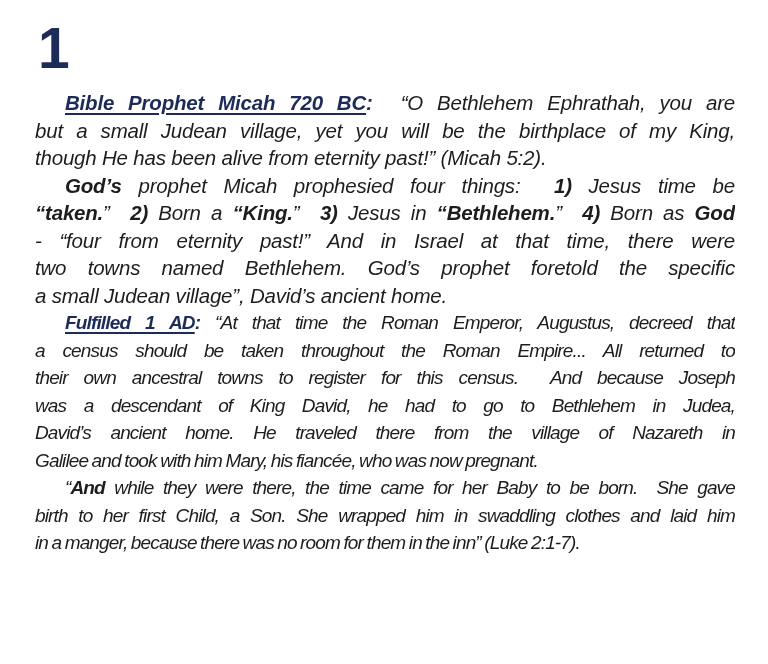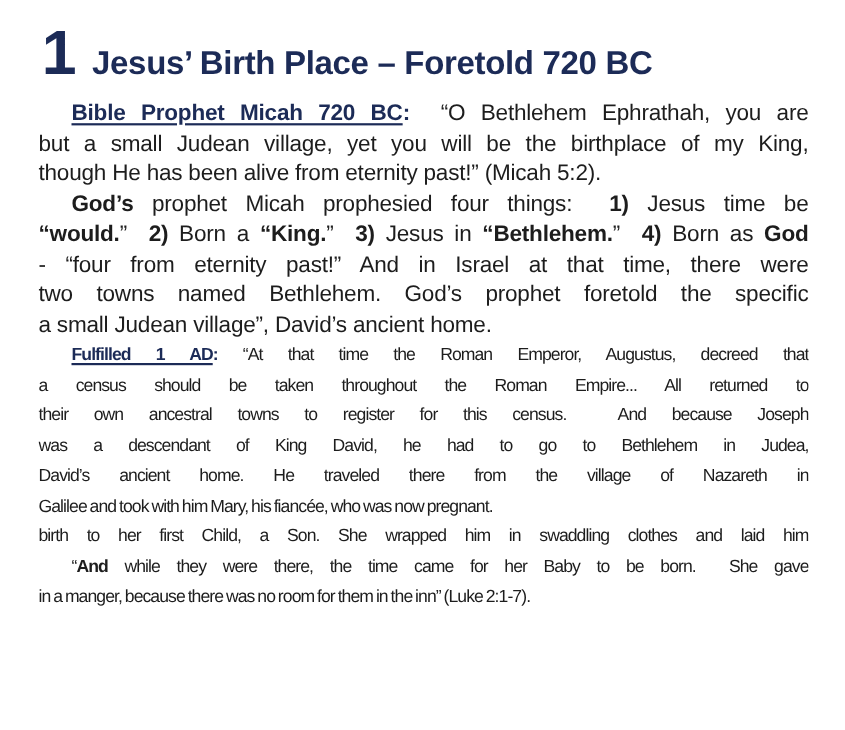--- a/index.html
+++ b/index.html
@@ -30,76 +30,76 @@
   }
   .title-text{
     font-size:30px;
     font-weight:bold;
     margin-left:15px;
     letter-spacing:-0.3px;
   }
   .doc{
     width:700px;
     margin-left:35px;
+    font-style:italic;
   }
   .para{margin:0;padding:0;}
   .line{
     width:700px;
     box-sizing:border-box;
     line-height:27.5px;
     font-size:20.5px;
     letter-spacing:-0.2px;
     color:#1d1d1d;
     text-align:justify;
     text-align-last:justify;
     overflow:hidden;
     white-space:normal;
   }
   .line.indent{padding-left:30px;}
   .line.last{text-align-last:left;}
   .para.condensed .line{
-    font-size:16px;
+    font-size:19px;
     letter-spacing:-0.85px;
     word-spacing:-1px;
   }
   .b{font-weight:bold;}
   .u{
     text-decoration:underline;
     text-decoration-thickness:2px;
     text-underline-offset:3px;
   }
 </style>
 </head>
 <body>
 
 <div class="page">
   <div class="title-row">
     <span class="title-number" style="color: rgb(28, 43, 87);">1</span>
-    <span class="title-text" style="color: rgb(28, 43, 87);">Jesus’ Birth Place – Foretold 720 BC</span>
   </div>
   <div class="doc">
       <div class="para normal">
         <div class="line indent"><span class="b u navy" style="color: rgb(28, 43, 87);">Bible Prophet Micah 720 BC</span><span class="b navy" style="color: rgb(28, 43, 87);">:</span><span> &nbsp;“O Bethlehem Ephrathah, you are</span></div>
         <div class="line"><span>but a small Judean village, yet you will be the birthplace of my King,</span></div>
         <div class="line last"><span>though He has been alive from eternity past!” (Micah 5:2).</span></div>
       </div>
       <div class="para normal">
         <div class="line indent"><span class="b">God’s</span><span> prophet Micah prophesied four things: &nbsp;</span><span class="b">1)</span><span> Jesus time be</span></div>
-        <div class="line"><span class="b">“would.</span><span>” &nbsp;</span><span class="b">2)</span><span> Born a </span><span class="b">“King.</span><span>” &nbsp;</span><span class="b">3)</span><span> Jesus in </span><span class="b">“Bethlehem.</span><span>” &nbsp;</span><span class="b">4)</span><span> Born as </span><span class="b">God</span></div>
+        <div class="line"><span class="b">“taken.</span><span>” &nbsp;</span><span class="b">2)</span><span> Born a </span><span class="b">“King.</span><span>” &nbsp;</span><span class="b">3)</span><span> Jesus in </span><span class="b">“Bethlehem.</span><span>” &nbsp;</span><span class="b">4)</span><span> Born as </span><span class="b">God</span></div>
         <div class="line"><span>- “four from eternity past!” And in Israel at that time, there were</span></div>
         <div class="line"><span>two towns named Bethlehem. God’s prophet foretold the specific</span></div>
         <div class="line last"><span>a small Judean village”, David’s ancient home.</span></div>
       </div>
       <div class="para condensed">
         <div class="line indent"><span class="b u navy" style="color: rgb(28, 43, 87);">Fulfilled 1 AD</span><span class="b navy" style="color: rgb(28, 43, 87);">:</span><span> “At that time the Roman Emperor, Augustus, decreed that</span></div>
         <div class="line"><span>a census should be taken throughout the Roman Empire... All returned to</span></div>
         <div class="line"><span>their own ancestral towns to register for this census. &nbsp;And because Joseph</span></div>
         <div class="line"><span>was a descendant of King David, he had to go to Bethlehem in Judea,</span></div>
         <div class="line"><span>David’s ancient home. He traveled there from the village of Nazareth in</span></div>
         <div class="line last"><span>Galilee and took with him Mary, his fiancée, who was now pregnant.</span></div>
       </div>
       <div class="para condensed">
+        <div class="line indent"><span>“</span><span class="b">And</span><span> while they were there, the time came for her Baby to be born. &nbsp;She gave</span></div>
         <div class="line"><span>birth to her first Child, a Son. She wrapped him in swaddling clothes and laid him</span></div>
-        <div class="line indent"><span>“</span><span class="b">And</span><span> while they were there, the time came for her Baby to be born. &nbsp;She gave</span></div>
         <div class="line last"><span>in a manger, because there was no room for them in the inn” (Luke 2:1-7).</span></div>
       </div>
     </div>
 </div>
 
 </body></html>

